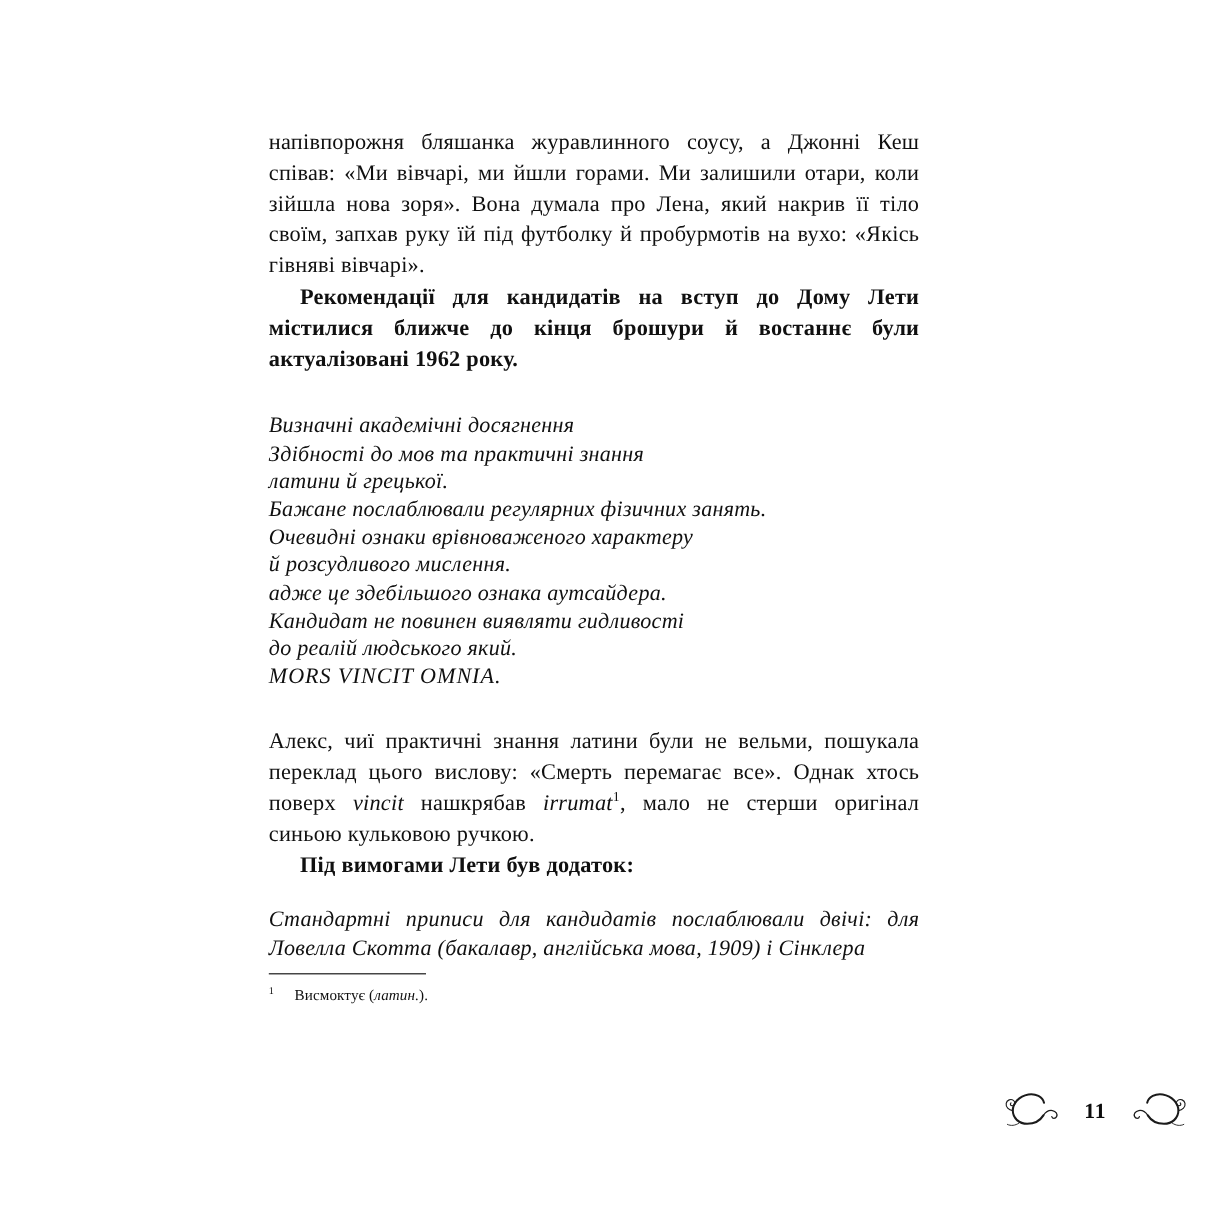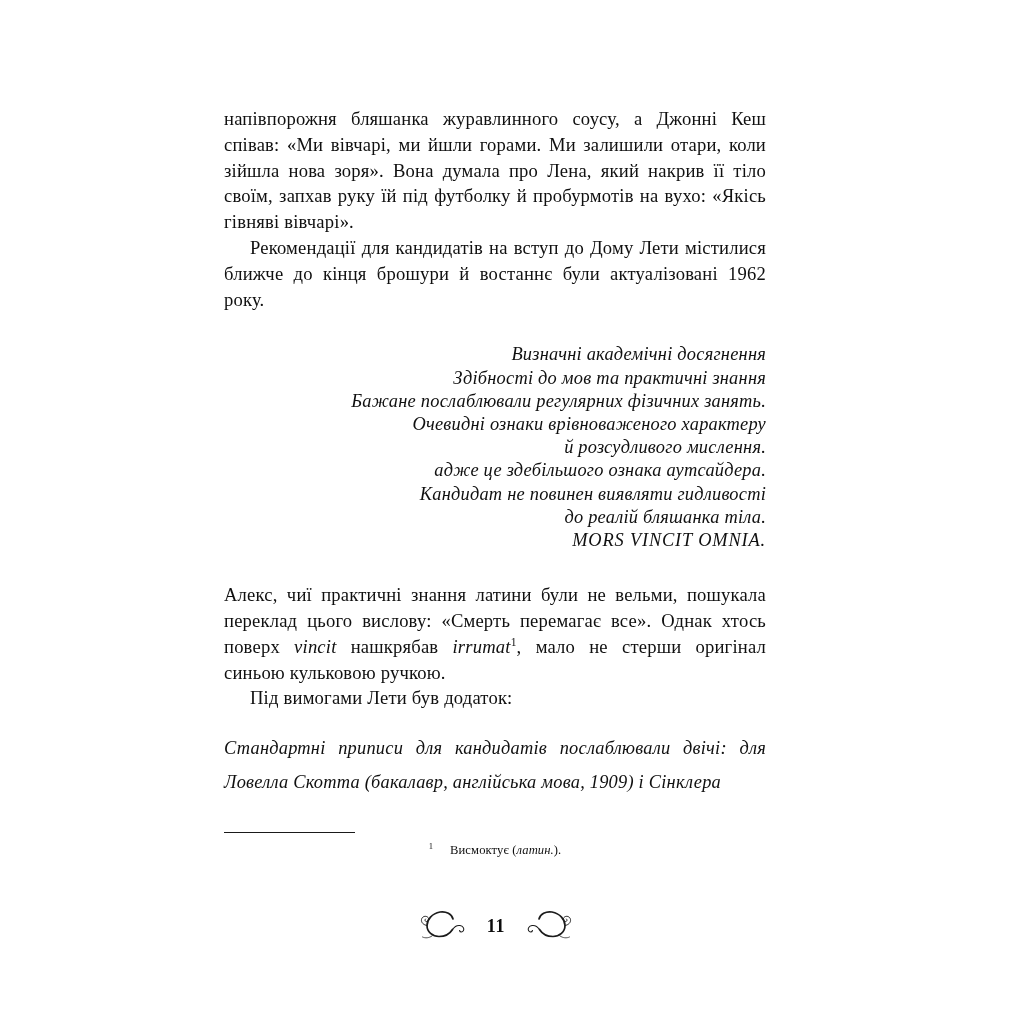--- a/index.html
+++ b/index.html
@@ -40,31 +40,32 @@
     font-size: 18.6px;
     line-height: 25.8px;
     text-align: justify;
     text-justify: inter-word;
     letter-spacing: 0.01em;
     word-spacing: 0.005em;
     hyphens: manual;
   }
   p.body-par.indent {
     text-indent: 26px;
+    font-weight: bold;
   }
   p.body-par.no-indent {
     text-indent: 0;
   }
 
   
   .inscription {
     margin: 0;
     padding: 0;
     list-style: none;
-    text-align: right;
+    text-align: left;
     font-style: italic;
     font-size: 18.4px;
     line-height: 23.2px;
     letter-spacing: 0.012em;
   }
   .inscription li {
     margin: 0;
     padding: 0;
     white-space: nowrap;
   }
@@ -74,42 +75,41 @@
 
   .gap-before-inscription { height: 31px; }
   .gap-after-inscription  { height: 30px; }
   .gap-before-appendix    { height: 20px; }
 
   
   p.appendix {
     margin: 0;
     font-style: italic;
     font-size: 18.4px;
-    line-height: 34px;
+    line-height: 24px;
     text-align: justify;
     letter-spacing: 0.012em;
   }
 
   
   .lat { font-style: italic; }
 
   sup.fn-ref {
     font-size: 0.62em;
     vertical-align: super;
     line-height: 0;
     font-style: normal;
   }
 
   
   .footnote-area {
     position: absolute;
     left: 224px;
-    top: 832px;
+    top: 811px;
     width: 542px;
-    text-align: center;
   }
   .footnote-rule {
     width: 131px;
     height: 0;
     border-top: 1.4px solid #1a1a1a;
     margin: 0 0 9px 0;
   }
   .footnote-line {
     font-size: 12.6px;
     line-height: 16px;
@@ -126,21 +126,21 @@
 
   
   .footer {
     position: absolute;
     left: 0;
     top: 902px;
     width: 992px;
     height: 48px;
     display: flex;
     align-items: center;
-    justify-content: center;
+    justify-content: flex-end;
     gap: 14px;
   }
   .ornament {
     display: block;
     width: 56px;
     height: 40px;
     flex: 0 0 auto;
   }
   .ornament.right { transform: scaleX(-1); }
   .folio {
@@ -161,26 +161,27 @@
 
     <p class="body-par no-indent">напівпорожня бляшанка журавлинного соусу, а Джонні Кеш співав: «Ми вівчарі, ми йшли горами. Ми залишили отари, коли зійшла нова зоря». Вона думала про Лена, який накрив її тіло своїм, запхав руку їй під футболку й пробурмотів на вухо: «Якісь гівняві вівчарі».</p>
 
     <p class="body-par indent">Рекомендації для кандидатів на вступ до Дому Лети містилися ближче до кінця брошури й востаннє були актуалізовані 1962 року.</p>
 
     <div class="gap-before-inscription"></div>
 
     <ul class="inscription">
       <li>Визначні академічні досягнення</li>
       <li>Здібності до мов та практичні знання</li>
+      <li>латини й грецької.</li>
       <li>Бажане послаблювали регулярних фізичних занять.</li>
       <li>Очевидні ознаки врівноваженого характеру</li>
       <li>й розсудливого мислення.</li>
       <li>адже це здебільшого ознака аутсайдера.</li>
       <li>Кандидат не повинен виявляти гидливості</li>
-      <li>до реалій бляшанка тіла.</li>
+      <li>до реалій людського який.</li>
       <li class="motto">MORS VINCIT OMNIA.</li>
     </ul>
 
     <div class="gap-after-inscription"></div>
 
     <p class="body-par no-indent"><span>Алекс, чиї практичні знання латини були не вельми, пошукала переклад цього вислову: «Смерть перемагає все». Однак хтось поверх </span><span class="lat">vincit</span><span> нашкрябав </span><span class="lat">irrumat</span><sup class="fn-ref">1</sup><span>, мало не стерши оригінал синьою кульковою ручкою.</span></p>
 
     <p class="body-par indent">Під вимогами Лети був додаток:</p>
 
     <div class="gap-before-appendix"></div>

